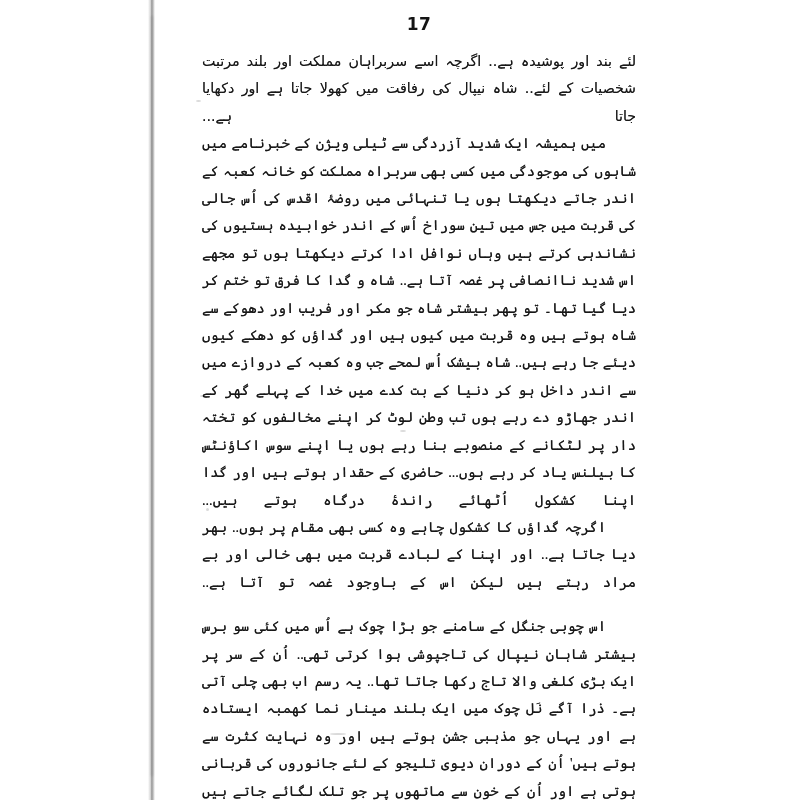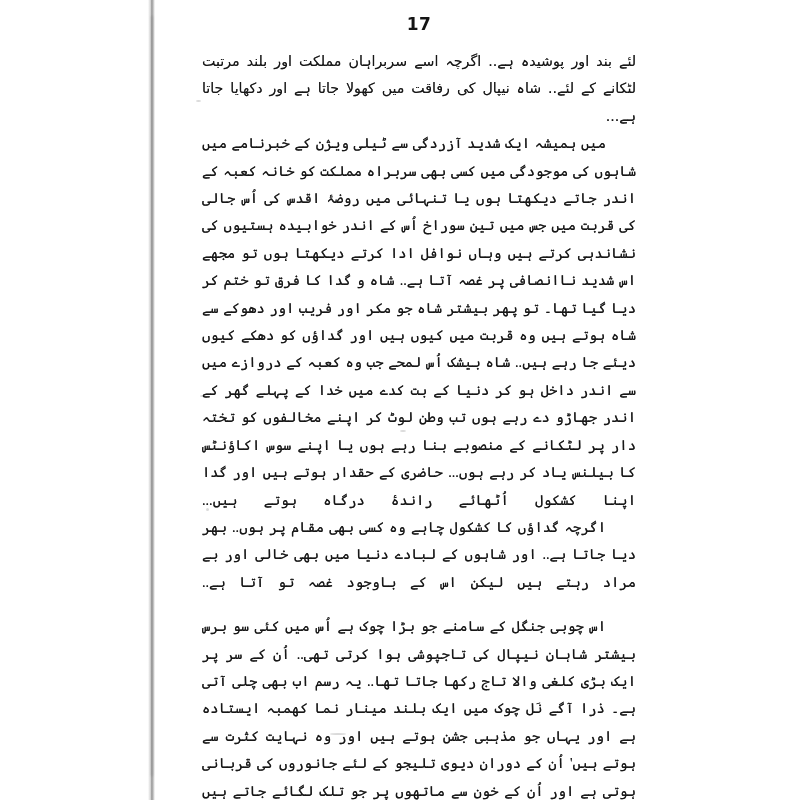--- a/index.html
+++ b/index.html
@@ -112,25 +112,25 @@
   <div class="scan-speck" style="left:400px; top:430px; width:6px; height:2px;"></div>
   <div class="scan-speck" style="left:330px; top:733px; width:16px; height:2px;"></div>
   <div class="scan-speck" style="left:206px; top:508px; width:3px; height:3px;"></div>
 
   <div class="page-body">
 
     <div class="page-number">17</div>
 
     <div class="text-block inked">
 
-      <p class="para flush">لئے بند اور پوشیدہ ہے.. اگرچہ اسے سربراہان مملکت اور بلند مرتبت لٹکانے کے لئے.. شاہ نیپال کی رفاقت میں کھولا جاتا ہے اور دکھایا جاتا ہے...</p>
+      <p class="para flush">لئے بند اور پوشیدہ ہے.. اگرچہ اسے سربراہان مملکت اور بلند مرتبت شخصیات کے لئے.. شاہ نیپال کی رفاقت میں کھولا جاتا ہے اور دکھایا جاتا ہے...</p>
 
       <p class="para indent">میں ہمیشہ ایک شدید آزردگی سے ٹیلی ویژن کے خبرنامے میں شاہوں کی موجودگی میں کسی بھی سربراہ مملکت کو خانہ کعبہ کے اندر جاتے دیکھتا ہوں یا تنہائی میں روضۂ اقدس کی اُس جالی کی قربت میں جس میں تین سوراخ اُس کے اندر خوابیدہ ہستیوں کی نشاندہی کرتے ہیں وہاں نوافل ادا کرتے دیکھتا ہوں تو مجھے اس شدید ناانصافی پر غصہ آتا ہے.. شاہ و گدا کا فرق تو ختم کر دیا گیا تھا۔ تو پھر بیشتر شاہ جو مکر اور فریب اور دھوکے سے شاہ ہوتے ہیں وہ قربت میں کیوں ہیں اور گداؤں کو دھکے کیوں دیئے جا رہے ہیں.. شاہ بیشک اُس لمحے جب وہ کعبہ کے دروازے میں سے اندر داخل ہو کر دنیا کے بت کدے میں خدا کے پہلے گھر کے اندر جھاڑو دے رہے ہوں تب وطن لوٹ کر اپنے مخالفوں کو تختہ دار پر لٹکانے کے منصوبے بنا رہے ہوں یا اپنے سوس اکاؤنٹس کا بیلنس یاد کر رہے ہوں... حاضری کے حقدار ہوتے ہیں اور گدا اپنا کشکول اُٹھائے راندۂ درگاہ ہوتے ہیں...</p>
 
-      <p class="para indent">اگرچہ گداؤں کا کشکول چاہے وہ کسی بھی مقام پر ہوں.. بھر دیا جاتا ہے.. اور شاہوں کے لبادے دنیا میں بھی خالی اور بے مراد رہتے ہیں لیکن اس کے باوجود غصہ تو آتا ہے..</p>
+      <p class="para indent">اگرچہ گداؤں کا کشکول چاہے وہ کسی بھی مقام پر ہوں.. بھر دیا جاتا ہے.. اور اپنا کے لبادے قربت میں بھی خالی اور بے مراد رہتے ہیں لیکن اس کے باوجود غصہ تو آتا ہے..</p>
 
       <div class="para-gap"></div>
 
       <p class="para indent">اس چوبی جنگل کے سامنے جو بڑا چوک ہے اُس میں کئی سو برس بیشتر شاہانِ نیپال کی تاجپوشی ہوا کرتی تھی.. اُن کے سر پر ایک بڑی کلغی والا تاج رکھا جاتا تھا.. یہ رسم اب بھی چلی آتی ہے۔ ذرا آگے نَل چوک میں ایک بلند مینار نما کھمبہ ایستادہ ہے اور یہاں جو مذہبی جشن ہوتے ہیں اور وہ نہایت کثرت سے ہوتے ہیں' اُن کے دوران دیوی تلیجو کے لئے جانوروں کی قربانی ہوتی ہے اور اُن کے خون سے ماتھوں پر جو تلک لگائے جاتے ہیں وہ پاکیزگی اور پارسائی تک پہنچنے کا آسان ترین راستہ ہیں.. یعنی شارٹ کٹ ہیں۔</p>
 
     </div>
   </div>
 </div>
 
 </body></html>

